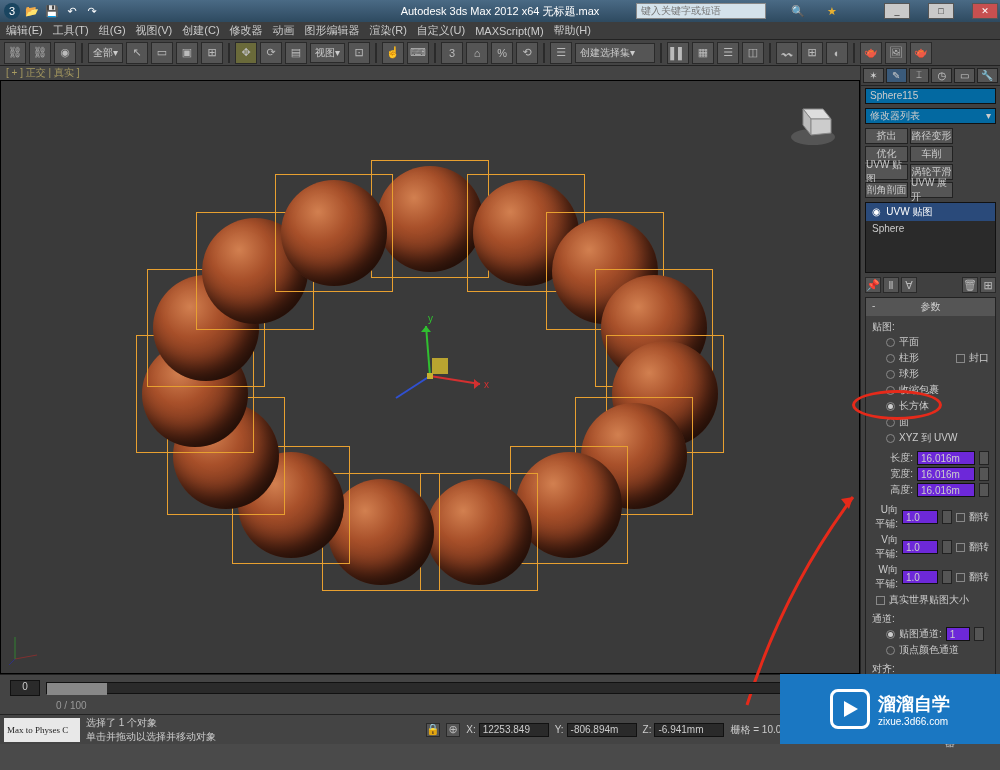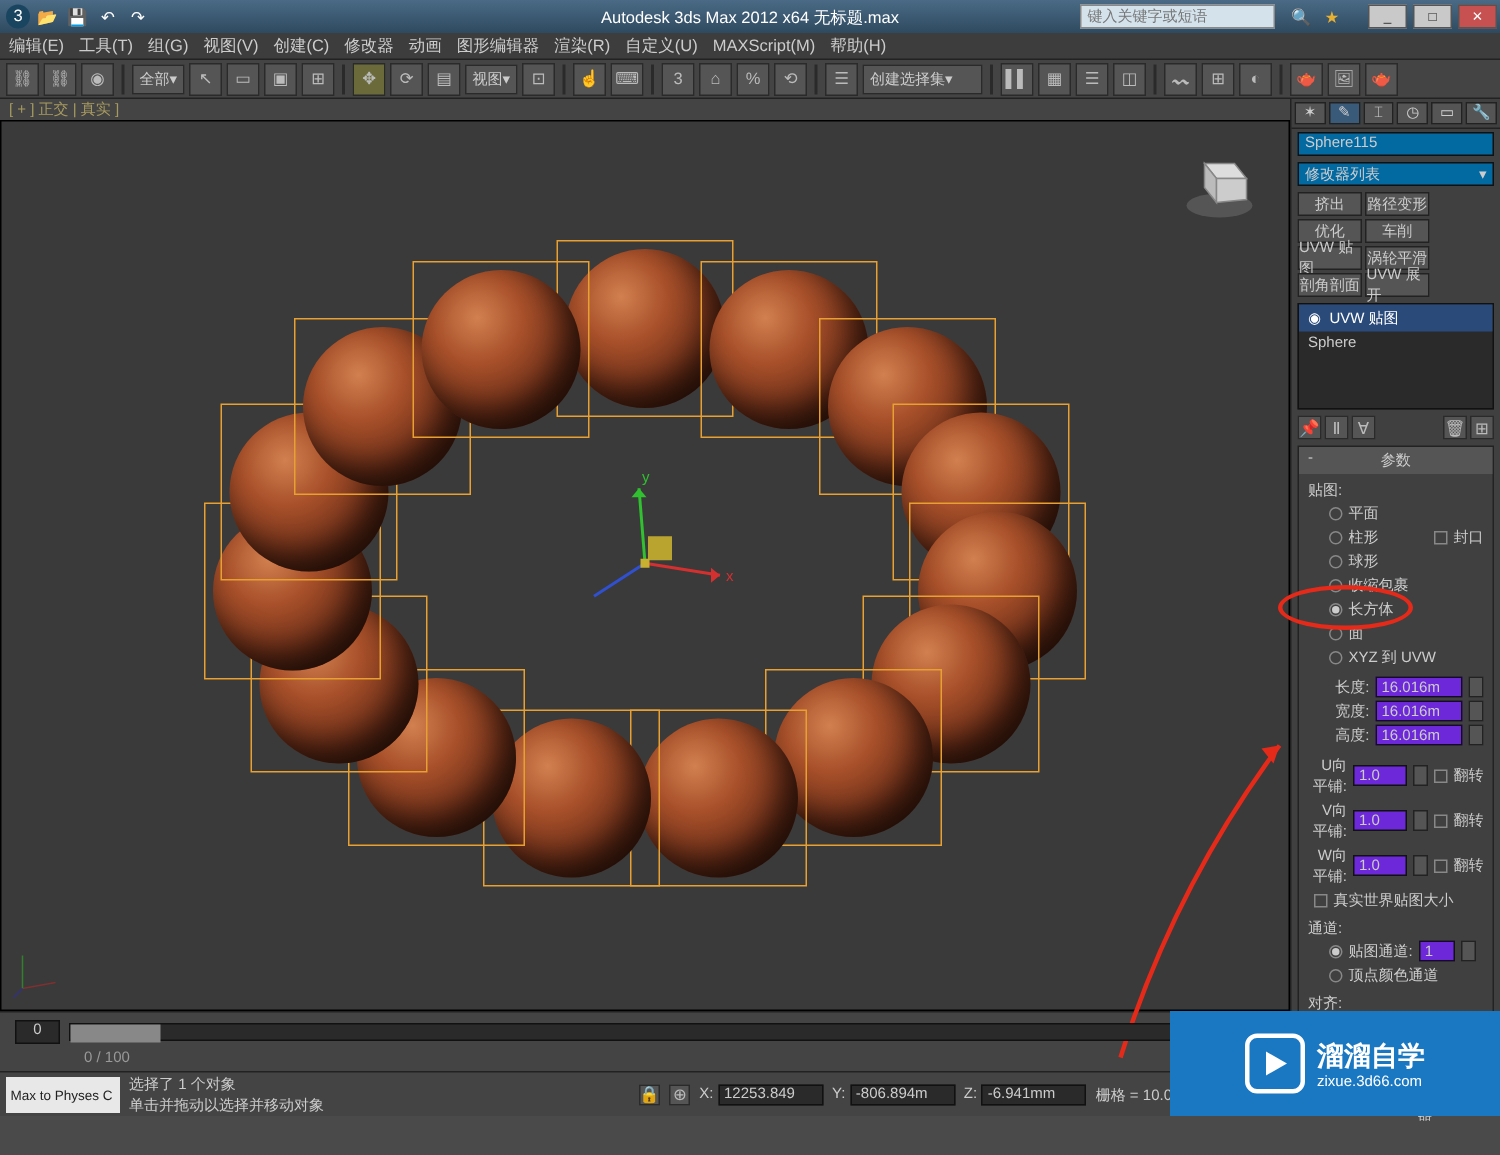--- a/index.html
+++ b/index.html
@@ -1,20 +1,20 @@
 <!DOCTYPE html>
 <html><head>
 <meta charset="utf-8">
 <style>
   * { box-sizing: border-box; margin: 0; padding: 0; font-family: "Microsoft YaHei", sans-serif; }
   body { width: 1000px; height: 770px; background: #4a4a4a; color: #ccc; font-size: 10px; overflow: hidden; position: relative; }
   .titlebar { height: 22px; background: linear-gradient(#4a6a85,#2e4a60); display: flex; align-items: center; padding: 0 4px; color: #fff; position: relative; }
   .titleseg { display:flex; align-items:center; gap:4px; }
   .title-center { position:absolute; left:50%; transform:translateX(-50%); font-size:11px; }
-  .title-right { position:absolute; right:2px; display:flex; gap:4px; align-items:center; }
+  .title-right { position:absolute; right:2px; display:flex; gap:18px; align-items:center; }
   .tbtn { width:26px; height:16px; background:#c9c9c9; border:1px solid #555; display:flex; align-items:center; justify-content:center; color:#222; font-size:9px; }
   .search-title { background:#d4e2eb; color:#777; width:130px; height:16px; padding:0 4px; font-size:10px; display:flex; align-items:center; border:1px solid #888; margin-right:6px;}
   .icon-sm { width:16px; height:16px; display:inline-flex; align-items:center; justify-content:center; font-size:11px; }
   .menubar { height:18px; background:#3d3d3d; display:flex; align-items:center; padding:0 6px; gap:10px; border-bottom:1px solid #222; }
   .menubar span { color:#ccc; font-size:11px; }
   .toolbar1 { height:26px; background:#444; border-bottom:1px solid #222; display:flex; align-items:center; padding:0 4px; gap:3px; }
   .tool { width:22px; height:22px; background:#555; border:1px solid #2a2a2a; display:flex; align-items:center; justify-content:center; color:#bbb; font-size:11px; }
   .tool.active { background:#6a6a3a; }
   .combo { height:20px; background:#555; border:1px solid #2a2a2a; color:#ccc; font-size:10px; padding:0 4px; display:flex; align-items:center; }
   .sep { width:2px; height:20px; background:#2a2a2a; margin:0 2px; }
@@ -389,21 +389,21 @@
           <span class="radio on"></span>
             <span>Z</span>
         </div>
         <div class="rp-btn" style="width:auto;margin-top:2px;">线对齐</div>
       </div>
     </div>
   </div>
 </div>
 
 <div class="statusbar">
-  <div style="width:76px;height:24px;background:#e8e8e8;color:#222;display:flex;align-items:center;padding:0 3px;font-size:9px;">Max to Physes C</div>
+  <div style="width:76px;height:24px;background:#e8e8e8;color:#222;display:flex;align-items:center;padding:0 3px;font-size:9px;font-family:Liberation Serif, serif;">Max to Physes C</div>
   <div style="display:flex;flex-direction:column;">
     <span>选择了 1 个对象</span>
     <span>单击并拖动以选择并移动对象</span>
   </div>
   <div style="flex:1"></div>
   <span class="tool" style="width:14px;height:14px">🔒</span>
   <span class="tool" style="width:14px;height:14px">⊕</span>
   <div class="status-seg">
       <span>X:</span>
       <div class="coord-input">12253.849</div>

